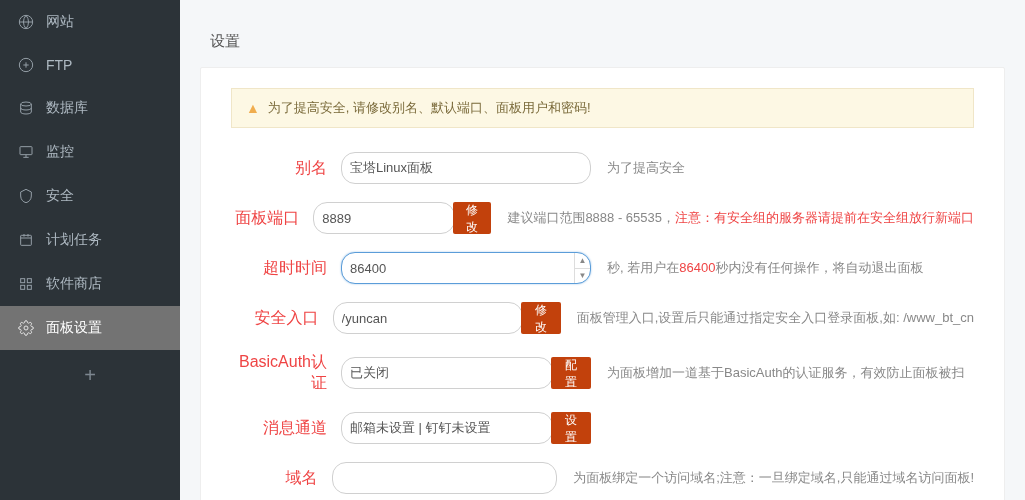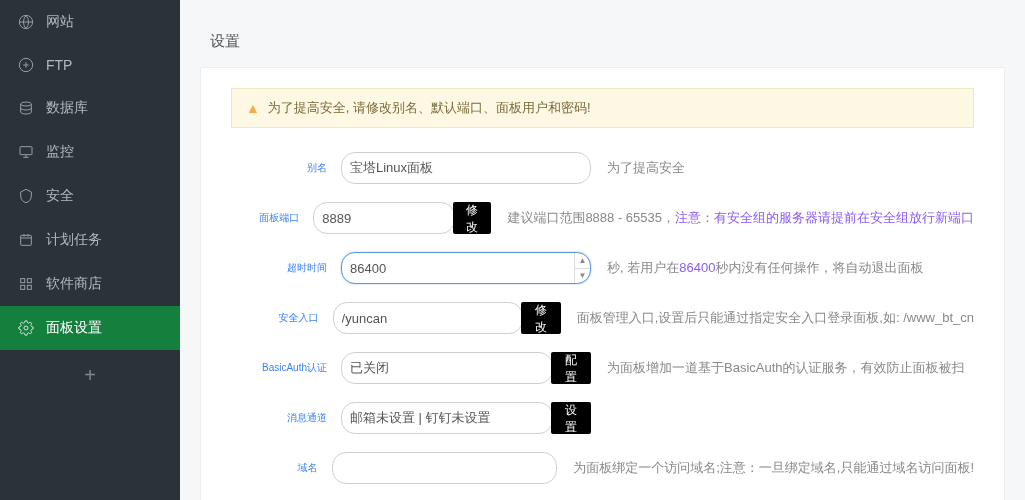--- a/index.html
+++ b/index.html
@@ -1,40 +1,40 @@
 <!DOCTYPE html>
 <html><head>
 <meta charset="utf-8">
 <style>
   * { box-sizing: border-box; margin: 0; padding: 0; }
   body { font-family: "Microsoft YaHei", Arial, sans-serif; font-size: 13px; color: #666; background: #fff; }
   .app { display: flex; min-height: 500px; }
   .sidebar { width: 180px; background: #2c3338; color: #aeb9c2; flex-shrink: 0; }
   .sidebar-item { display: flex; align-items: center; padding: 13px 18px; cursor: pointer; }
-  .sidebar-item.active { background: #15803d; color: #fff; }
+  .sidebar-item.active { background: #737373; color: #fff; }
   .sidebar-icon { width: 16px; height: 16px; margin-right: 12px; display: inline-flex; align-items: center; justify-content: center; opacity: 0.8; }
   .sidebar-icon svg { width: 16px; height: 16px; stroke: currentColor; fill: none; stroke-width: 1.5; }
   .sidebar-label { font-size: 14px; text-align: center; }
   .sidebar-plus { text-align: center; padding: 14px 0; font-size: 20px; color: #7d8790; cursor: pointer; }
 
   .main { flex: 1; background: #f5f7f9; padding: 0 20px; overflow: hidden; }
   .top-toggles { display: flex; align-items: center; gap: 40px; padding: 0 10px 8px; color: #888; height: 14px; overflow: hidden; }
   .section-title { font-size: 15px; color: #555; padding: 18px 10px 16px; }
   .content-box { background: #fff; border: 1px solid #eee; border-radius: 2px; padding: 20px 30px; }
   .alert { border: 1px solid #f0e6c8; background: #fdf8e4; padding: 10px 14px; margin-bottom: 24px; display: flex; align-items: center; color: #7a6a3a; font-size: 13px; }
   .alert-icon { color: #f0ad4e; margin-right: 8px; font-size: 14px; }
 
   .form-row { display: flex; align-items: center; margin-bottom: 18px; }
-  .form-label { width: 110px; text-align: right; padding-right: 14px; color: #3b82f6; font-size: 10px; }
+  .form-label { width: 110px; text-align: right; padding-right: 14px; color: #ef4444; font-size: 16px; }
   .input-group { display: flex; align-items: center; width: 250px; }
   .form-input { height: 32px; border: 1px solid #d0d0d0; border-radius: 14px; padding: 0 8px; font-size: 13px; color: #555; width: 100%; }
   .focused { border: 1px solid #5b9dd9; box-shadow: 0 0 2px rgba(91,157,217,0.6); }
-  .btn-green { background: #000000; color: #fff; border: none; height: 32px; padding: 0 10px; font-size: 12px; border-radius: 2px; margin-left: -2px; cursor: pointer; }
+  .btn-green { background: #c2410c; color: #fff; border: none; height: 32px; padding: 0 10px; font-size: 12px; border-radius: 2px; margin-left: -2px; cursor: pointer; }
   .hint { margin-left: 16px; color: #888; font-size: 13px; white-space: nowrap; }
-  .hint .red { color: #8b5cf6; text-align: right; }
+  .hint .red { color: #ef4444; text-align: right; }
   .spinner { position: relative; }
   .spinner-ctrl { position: absolute; right: 1px; top: 1px; bottom: 1px; width: 16px; border-left: 1px solid #ddd; display: flex; flex-direction: column; font-size: 8px; color: #888; }
   .spinner-ctrl span { flex:1; display:flex; align-items:center; justify-content:center; cursor:pointer; }
   .spinner-ctrl span:first-child { border-bottom: 1px solid #ddd; }
 </style>
 </head>
 <body>
 
 <div class="app">
   <div class="sidebar">

